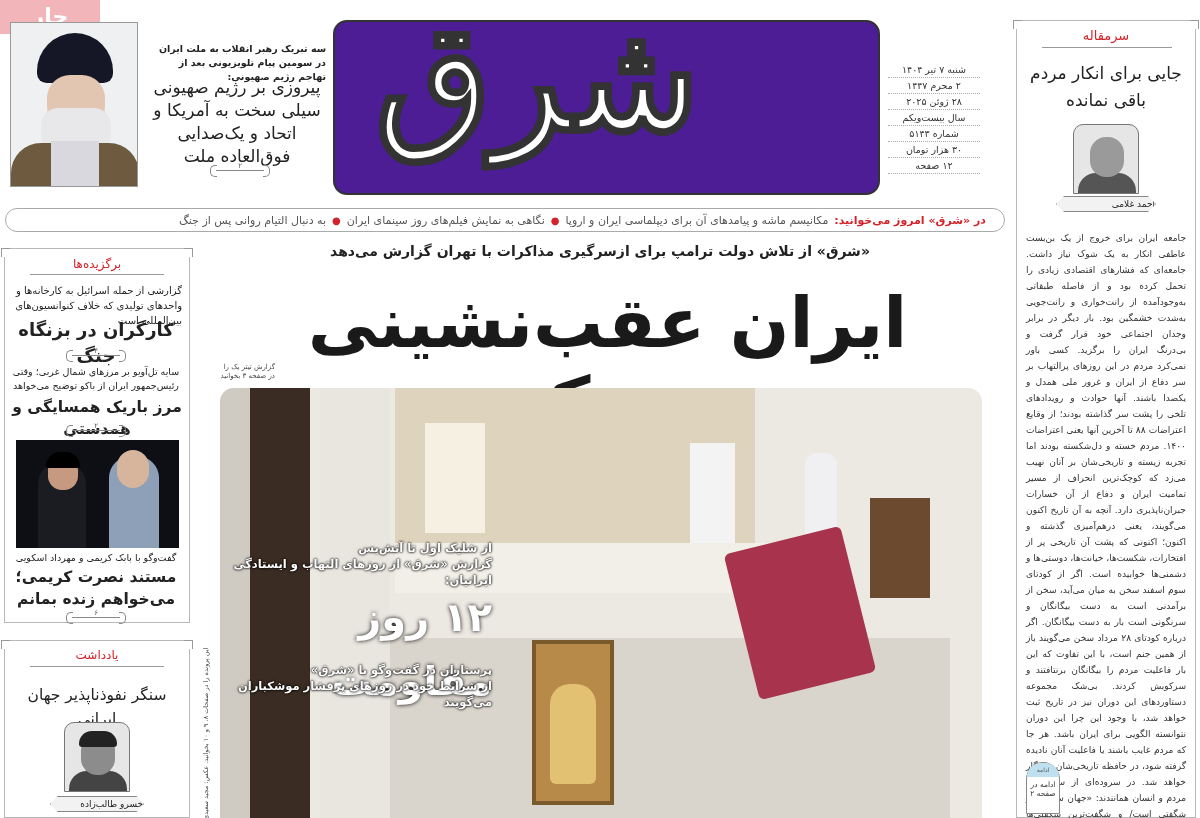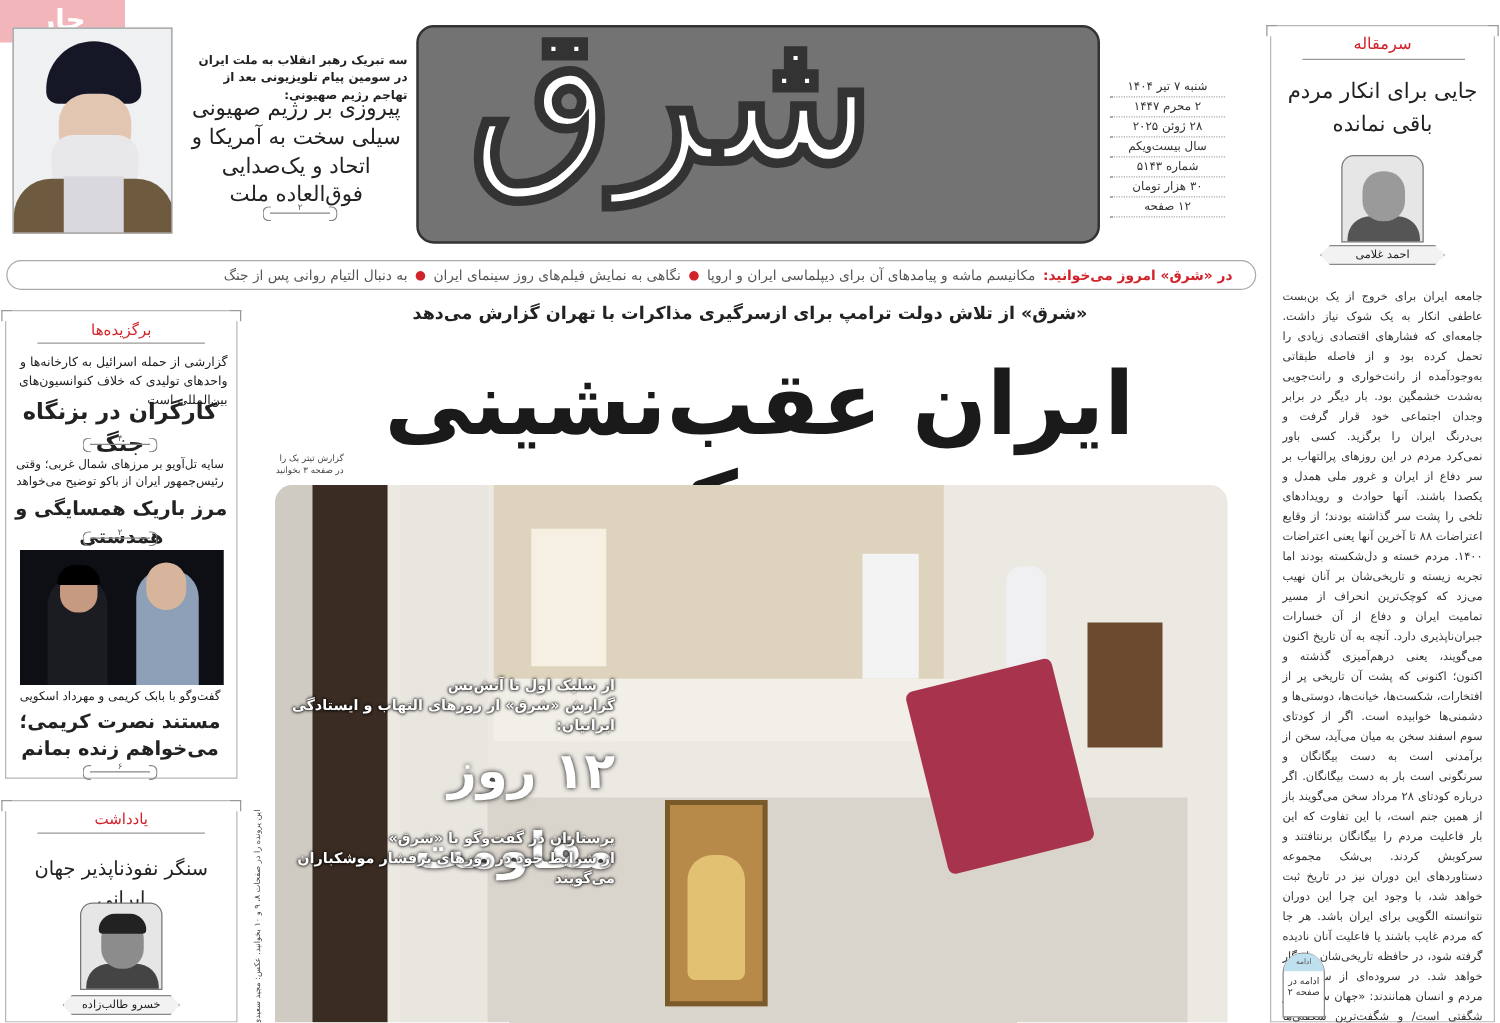--- a/index.html
+++ b/index.html
@@ -26,21 +26,21 @@
   .lead-photo { left: 10px; top: 22px; width: 128px; height: 165px; border: 1px solid #999; overflow: hidden; background: #eef0f2; }
   .lead-photo .turban { position: absolute; left: 26px; top: 10px; width: 76px; height: 50px; background: #151626; border-radius: 40px 40px 10px 10px; }
   .lead-photo .face { position: absolute; left: 36px; top: 52px; width: 58px; height: 60px; background: #e3c6b2; border-radius: 24px 24px 30px 30px; }
   .lead-photo .beard { position: absolute; left: 30px; top: 85px; width: 70px; height: 60px; background: #e8e8ea; border-radius: 20px 20px 40px 40px; }
   .lead-photo .robe { position: absolute; left: 0; top: 120px; width: 128px; height: 50px; background: #6e5a3e; border-radius: 30px 30px 0 0; }
   .lead-photo .collar { position: absolute; left: 40px; top: 118px; width: 48px; height: 50px; background: #d8d8de; }
   .lead-kicker { left: 148px; top: 42px; width: 178px; font-size: 9.5px; font-weight: bold; line-height: 14px; text-align: right; color: #222; }
   .lead-title { left: 148px; top: 76px; width: 178px; font-size: 17px; line-height: 23px; text-align: center; color: #222; }
 
   
-  .masthead { left: 333px; top: 20px; width: 547px; height: 175px; background: #737373; border: 2px solid #333; border-radius: 14px; overflow: hidden; }
+  .masthead { left: 333px; top: 20px; width: 547px; height: 175px; background: #4c1d95; border: 2px solid #333; border-radius: 14px; overflow: hidden; }
   .masthead .logo-text { position: absolute; left: 40px; top: -20px; font-size: 150px; font-weight: bold; color: #fff; -webkit-text-stroke: 3px #333; line-height: 1; font-family: "DejaVu Serif", serif; }
   .masthead .sub { position: absolute; left: 380px; top: 115px; font-size: 36px; color: #fff; -webkit-text-stroke: 1px #333; font-weight: bold; font-family: "DejaVu Serif", serif; font-style: italic; }
 
   
   .dateinfo { left: 888px; top: 62px; width: 92px; }
   .dateinfo .row { font-size: 9.5px; text-align: center; height: 16px; line-height: 16px; border-bottom: 1px dotted #aaa; color: #333; }
 
   
   .ribbon { left: 5px; top: 208px; width: 1000px; height: 24px; border: 1px solid #aaa; border-radius: 12px; display: flex; align-items: center; padding: 0 18px; font-size: 11px; white-space: nowrap; overflow: hidden; }
   .ribbon .label { color: #d3232a; font-weight: bold; margin-left: 6px; }
@@ -84,21 +84,21 @@
   .photo2 .p1h { position: absolute; right: 30px; top: 10px; width: 32px; height: 38px; background: #d6b59c; border-radius: 16px; }
   .photo2 .p2 { position: absolute; left: 22px; top: 22px; width: 48px; height: 90px; background: #1b1c22; border-radius: 22px 22px 4px 4px; }
   .photo2 .p2h { position: absolute; left: 32px; top: 16px; width: 30px; height: 34px; background: #c69a80; border-radius: 14px; }
   .photo2 .p2c { position: absolute; left: 30px; top: 12px; width: 34px; height: 16px; background: #000; border-radius: 16px 16px 2px 2px; }
 
   .leftcol-box2 { left: 4px; top: 640px; width: 186px; height: 178px; }
   .portrait-small { position: absolute; width: 66px; height: 70px; background: #e6e6e6; border: 1px solid #777; border-radius: 10px 10px 0 0; overflow: hidden; }
   .portrait-small .head { position: absolute; left: 16px; top: 12px; width: 34px; height: 40px; background: #8c8c8c; border-radius: 16px; }
   .portrait-small .hair { position: absolute; left: 14px; top: 8px; width: 38px; height: 16px; background: #222; border-radius: 16px 16px 4px 4px; }
   .portrait-small .body { position: absolute; left: 4px; top: 48px; width: 58px; height: 30px; background: #444; border-radius: 18px 18px 0 0; }
-  .namebadge { position: absolute; height: 16px; border: 1px solid #888; background: #f2f2f2; font-size: 9px; text-align: center; line-height: 14px; color: #222; clip-path: polygon(8% 0, 92% 0, 100% 50%, 92% 100%, 8% 100%, 0 50%); }
+  .namebadge { position: absolute; height: 16px; border: 1px solid #888; background: #f2f2f2; font-size: 9px; text-align: right; line-height: 14px; color: #222; clip-path: polygon(8% 0, 92% 0, 100% 50%, 92% 100%, 8% 100%, 0 50%); }
 
   
   .rightcol-box { left: 1016px; top: 20px; width: 180px; height: 798px; }
   .editorial-body { left: 1026px; top: 230px; width: 160px; font-size: 9.1px; line-height: 16px; text-align: justify; text-align-last: right; color: #333; direction: rtl; }
   .continued { left: 1026px; top: 762px; width: 34px; height: 52px; border: 1px solid #888; border-radius: 18px 18px 0 0; background: #fff; text-align: center; font-size: 7.5px; line-height: 9px; color: #333; padding-top: 17px; }
   .continued .cap { position: absolute; left: 0; top: 0; width: 32px; height: 14px; background: #bfe0ef; border-radius: 16px 16px 0 0; font-size: 6px; line-height: 14px; color: #555; padding: 0; }
 </style>
 </head>
 <body>
 

